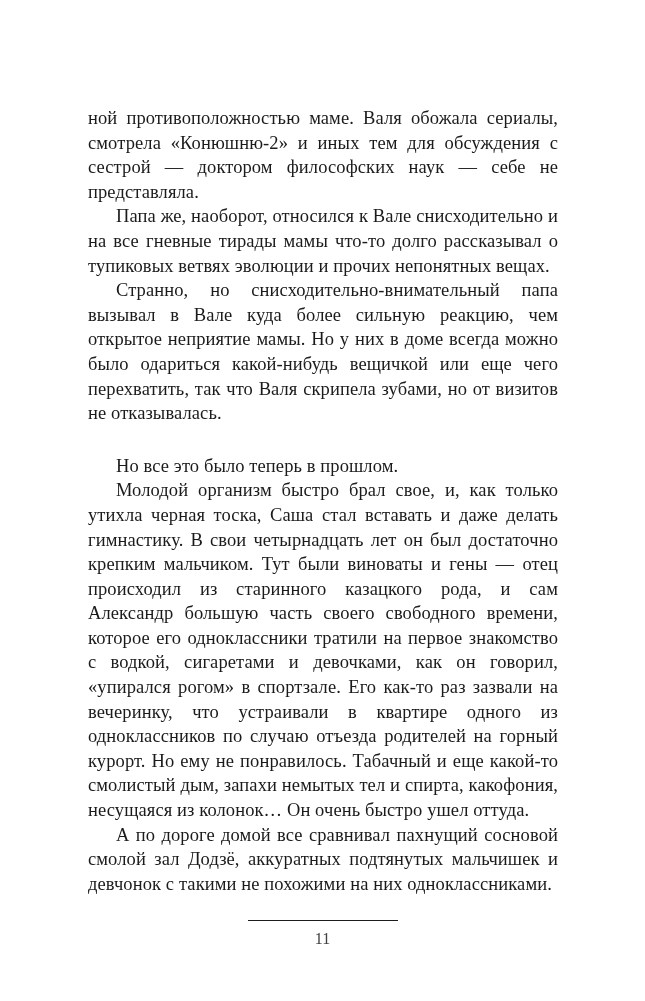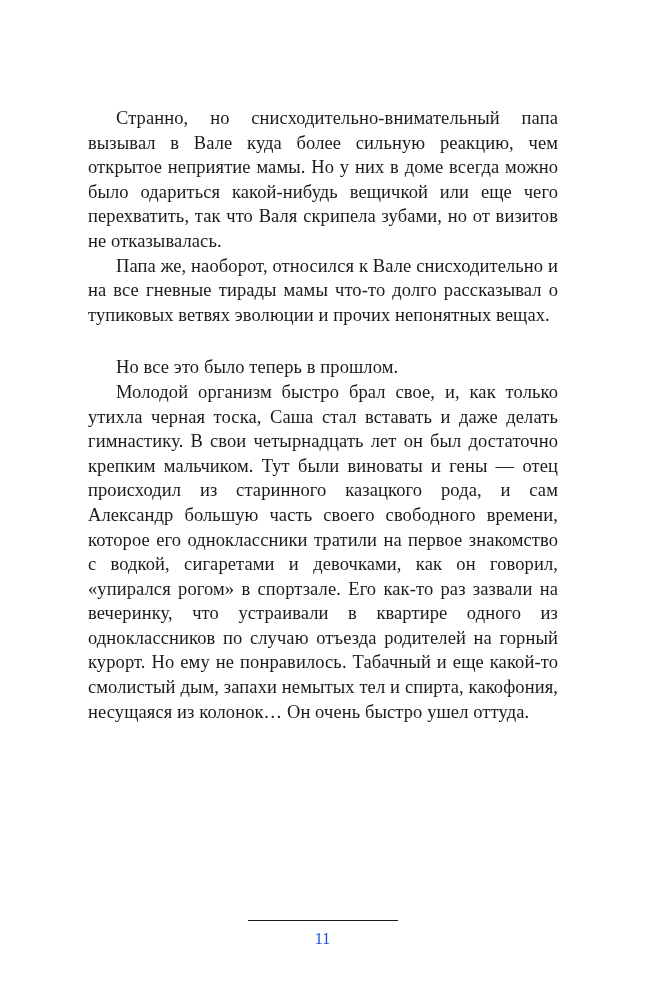--- a/index.html
+++ b/index.html
@@ -53,34 +53,36 @@
     }
     .footer-rule {
       width: 150px;
       height: 1px;
       background: #1b1b1b;
       margin: 0 auto 9px auto;
     }
     .page-number {
       font-size: 16px;
       line-height: 18px;
-      color: #1d4ed8;
+      color: #404040;
     }
   </style>
 </head>
 <body>
 
 <div class="page">
   <div class="text-block">
       <div class="section">
+        <p class="no-indent">ной противоположностью маме. Валя обожала сериалы, смотрела «Конюшню-2» и иных тем для обсуждения с сестрой — доктором философских наук — себе не представляла.</p>
+        <p class="">Папа же, наоборот, относился к Вале снисходительно и на все гневные тирады мамы что-то долго рассказывал о тупиковых ветвях эволюции и прочих непонятных вещах.</p>
         <p class="">Странно, но снисходительно-внимательный папа вызывал в Вале куда более сильную реакцию, чем открытое неприятие мамы. Но у них в доме всегда можно было одариться какой-нибудь вещичкой или еще чего перехватить, так что Валя скрипела зубами, но от визитов не отказывалась.</p>
-        <p class="">Папа же, наоборот, относился к Вале снисходительно и на все гневные тирады мамы что-то долго рассказывал о тупиковых ветвях эволюции и прочих непонятных вещах.</p>
       </div>
       <div class="section">
         <p class="">Но все это было теперь в прошлом.</p>
         <p class="">Молодой организм быстро брал свое, и, как только утихла черная тоска, Саша стал вставать и даже делать гимнастику. В свои четырнадцать лет он был достаточно крепким мальчиком. Тут были виноваты и гены — отец происходил из старинного казацкого рода, и сам Александр большую часть своего свободного времени, которое его одноклассники тратили на первое знакомство с водкой, сигаретами и девочками, как он говорил, «упирался рогом» в спортзале. Его как-то раз зазвали на вечеринку, что устраивали в квартире одного из одноклассников по случаю отъезда родителей на горный курорт. Но ему не понравилось. Табачный и еще какой-то смолистый дым, запахи немытых тел и спирта, какофония, несущаяся из колонок… Он очень быстро ушел оттуда.</p>
+        <p class="">А по дороге домой все сравнивал пахнущий сосновой смолой зал Додзё, аккуратных подтянутых мальчишек и девчонок с такими не похожими на них одноклассниками.</p>
       </div>
     </div>
   <div class="footer">
     <div class="footer-rule"></div>
     <div class="page-number">11</div>
   </div>
 </div>
 
 </body></html>

